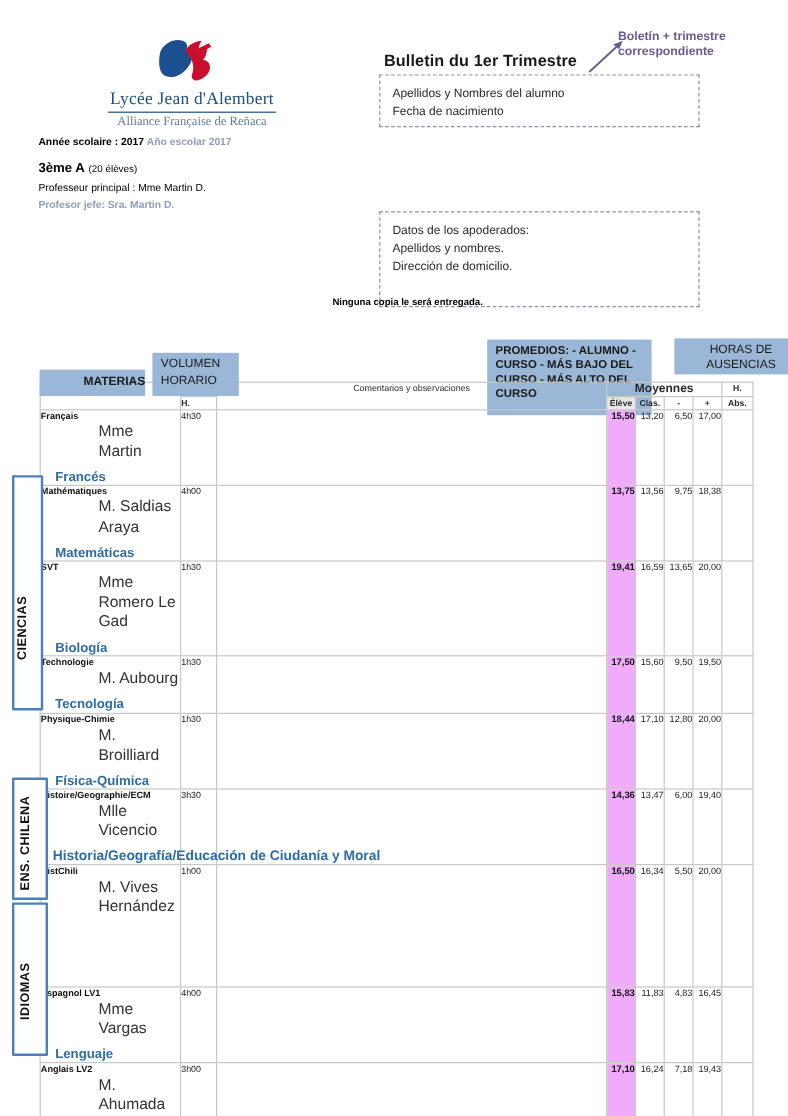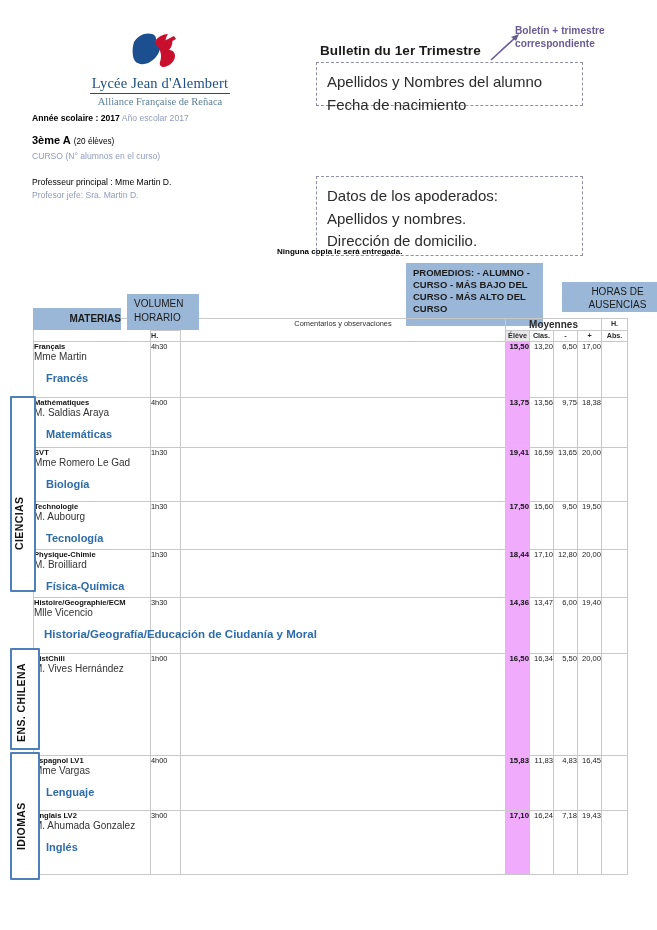--- a/index.html
+++ b/index.html
@@ -53,21 +53,21 @@
     position: absolute;
     left: 32px;
     top: 112px;
     width: 280px;
     font-size: 8.6px;
     line-height: 1.45;
   }
   .info-line { margin-bottom: 1px; }
   .fr { color: #000; font-weight: bold; }
   .fr-reg { color: #000; font-weight: normal; }
-  .es { color: #8f9cbd; font-weight: normal; }
+  .es { color: #8f9cbd; font-weight: bold; }
   #line-year { font-size: 8.6px; margin-bottom: 9px; }
   #line-class { font-size: 11px; margin-bottom: 1px; }
   #line-class .cls { font-weight: bold; }
   #line-class .cnt { font-size: 8.2px; font-weight: normal; }
   #line-curso { font-size: 8.6px; margin-bottom: 13px; }
   #line-prof { font-size: 8.6px; }
   #line-prof-es { font-size: 8.6px; }
 
   
   #bulletin-title {
@@ -93,21 +93,21 @@
     position: absolute;
     left: 489px;
     top: 30px;
     width: 34px;
     height: 34px;
   }
   .dashed-box {
     position: absolute;
     border: 1.2px dashed #8f8fa8;
     box-sizing: border-box;
-    font-size: 15px;
+    font-size: 10px;
     line-height: 1.5;
     color: #2b2b2b;
     padding: 8px 10px;
   }
   #student-box { left: 316px; top: 62px; width: 267px; height: 44px; }
   #guardian-box { left: 316px; top: 132px; width: 267px; height: 80px; margin-top: 44px; }
 
   
   #no-copy-note {
     position: absolute;
@@ -129,21 +129,21 @@
   #callout-materias {
     left: 33px; top: 308px; width: 88px; height: 22px;
     font-size: 10px; text-align: right; line-height: 22px;
   }
   #callout-volumen {
     left: 127px; top: 294px; width: 72px; height: 36px;
     font-size: 10px; padding: 3px 0 0 7px; line-height: 1.35;
     font-weight: normal;
   }
   #callout-promedios {
-    left: 406px; top: 263px; width: 137px; height: 63px;
+    left: 406px; top: 283px; width: 137px; height: 63px;
     font-size: 9.5px; padding: 4px 0 0 7px; line-height: 1.25;
   }
   #callout-horas {
     left: 562px; top: 282px; width: 111px; height: 30px;
     font-size: 10px; text-align: center; line-height: 1.25;
     padding-top: 4px; font-weight: normal;
   }
   #callout-materias span, #callout-horas span, #callout-volumen span { display:block; }
 
   
@@ -177,21 +177,21 @@
   th.h-comment { width: 325px; text-align: center; font-weight: normal; font-size: 7.4px;}
   th.h-moy-group { width: 96px; text-align: center; font-size: 10px; }
   th.h-abs { width: 26px; text-align: center; }
   th.h-eleve { width: 24px; text-align: center; background: #e8e8e8; }
   th.h-clas { width: 24px; text-align: center; }
   th.h-min { width: 24px; text-align: center; }
   th.h-max { width: 24px; text-align: center; }
 
   td.c-subject { padding: 3px 0 0 4px; position: relative; overflow: visible; }
   .subj-fr { font-weight: bold; font-size: 7.6px; color: #111; line-height: 1.25; }
-  .subj-teacher { font-size: 10px; color: #333; line-height: 1.25; }
+  .subj-teacher { font-size: 13px; color: #333; line-height: 1.25; margin-left: 48px; }
   .subj-es {
     color: #2e6ca8;
     font-weight: bold;
     font-size: 11px;
     margin-top: 8px;
     padding-left: 12px;
     white-space: nowrap;
     position: relative;
     z-index: 5;
   }
@@ -252,21 +252,20 @@
 
 <div id="info-block">
   <div id="line-year" class="info-line">
     <span class="fr">Année scolaire : 2017</span>
     <span class="es">Año escolar 2017</span>
   </div>
   <div id="line-class" class="info-line">
     <span class="cls">3ème A</span>
     <span class="cnt">(20 élèves)</span>
   </div>
-  <div id="line-curso" class="info-line es">CURSO (N° alumnos en el curso)</div>
   <div id="line-prof" class="info-line fr-reg">Professeur principal : Mme Martin D.</div>
   <div id="line-prof-es" class="info-line es">Profesor jefe: Sra. Martin D.</div>
 </div>
 
 <div id="bulletin-title">Bulletin du 1er Trimestre</div>
 <div id="annot-arrow">
   <svg width="34" height="34" viewBox="0 0 34 34">
     <line x1="2" y1="30" x2="28" y2="6" stroke="#6b5b95" stroke-width="1.6"></line>
     <path d="M30 4 L22 7 L27 11 Z" fill="#6b5b95"></path>
   </svg>

